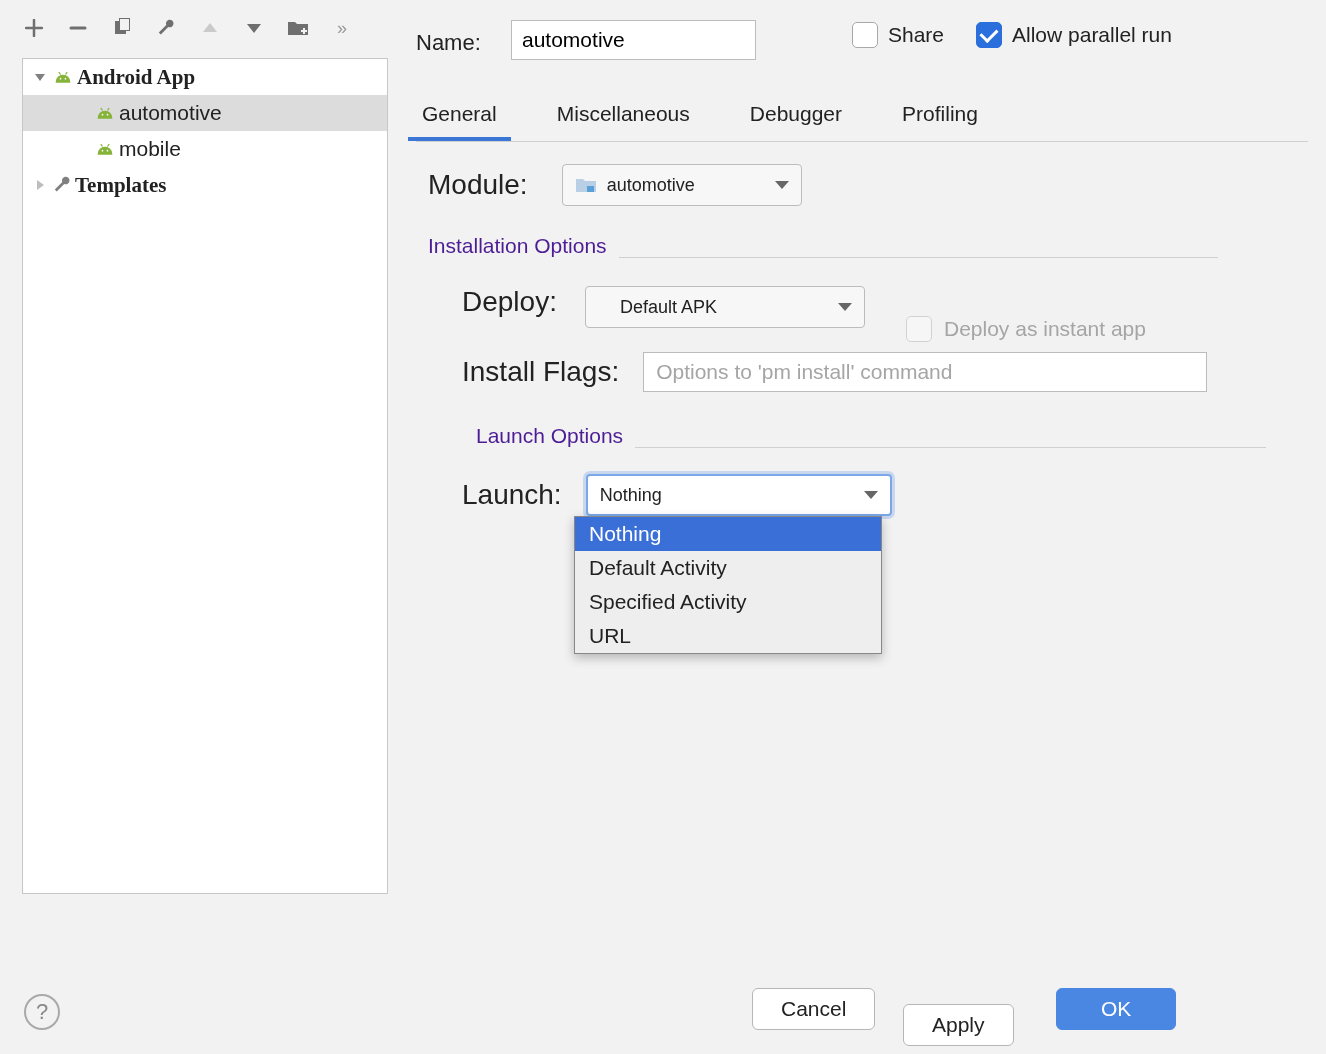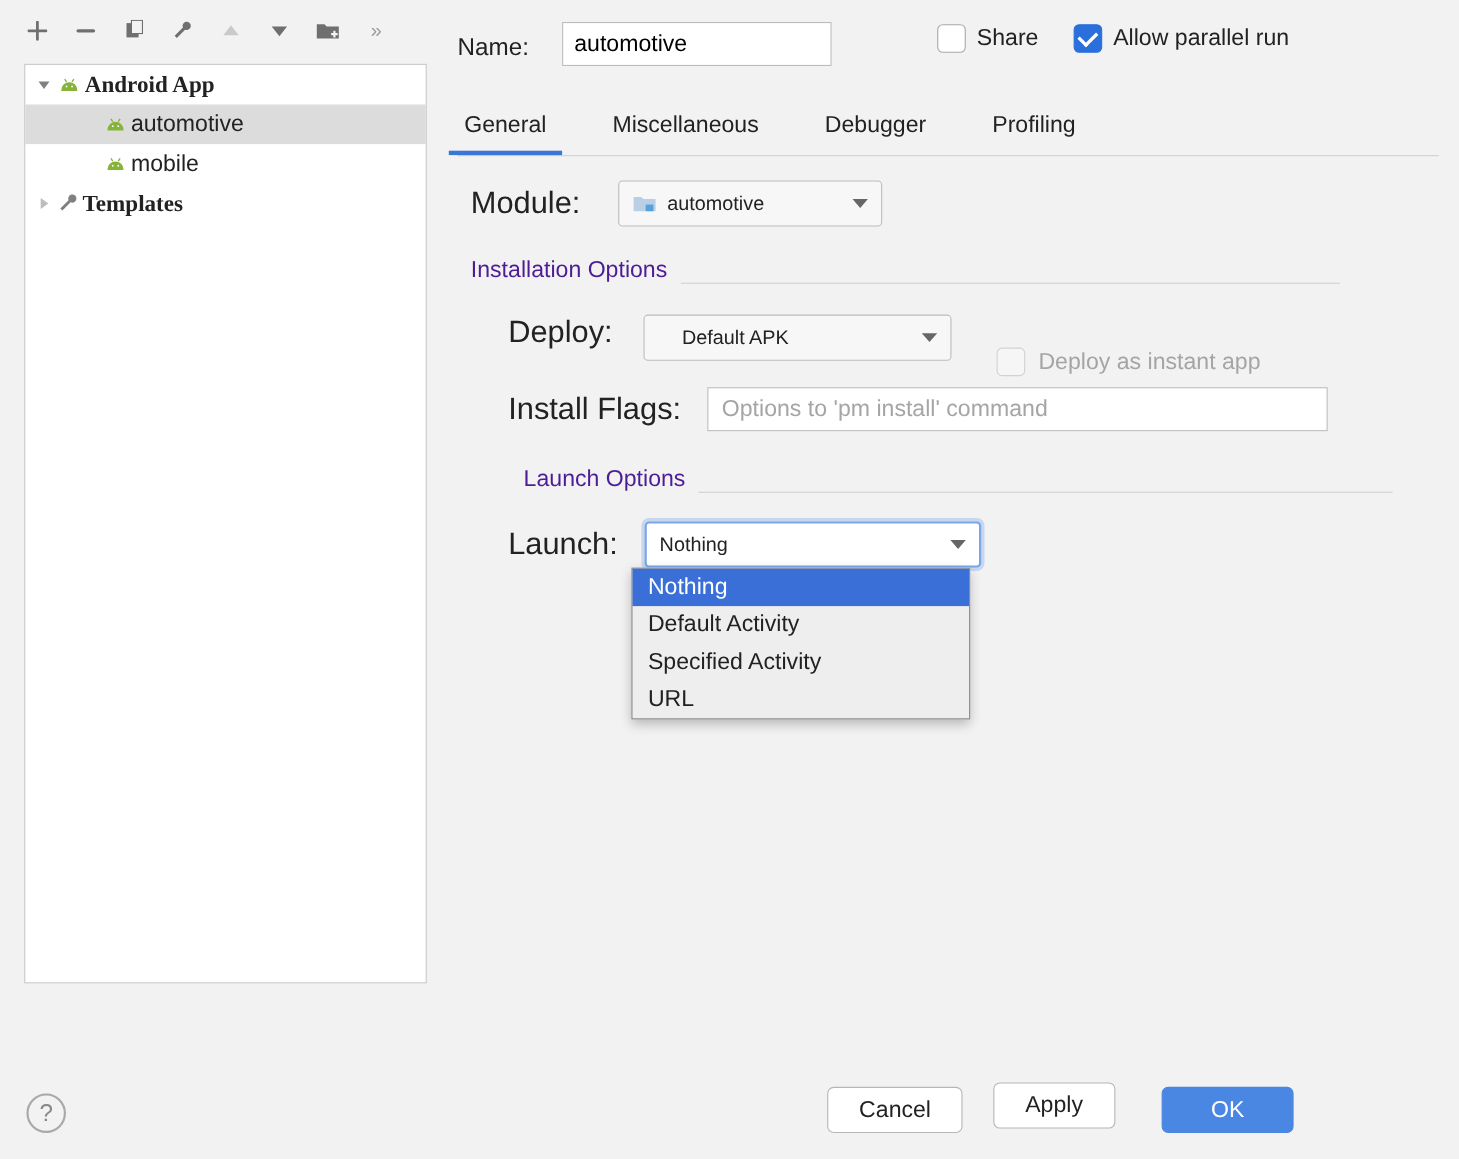--- a/index.html
+++ b/index.html
@@ -209,21 +209,21 @@
   .btn{
     height:42px; border-radius:6px; font-size:21px;
     padding:0 28px; display:flex;align-items:center;justify-content:center;
     border:1px solid #b6b6b6; background:#ffffff; cursor:pointer;
   }
   .btn.primary{
     background:#4a87e2; color:#fff; border-color:#4a87e2;
     padding:0 44px;
   }
   .btn-cancel{ position:absolute; bottom:24px; left:752px;margin-top:46px; }
-  .btn-apply{  position:absolute; bottom:28px; left:903px;text-align:right; }
+  .btn-apply{  position:absolute; bottom:8px; left:903px;text-align:right; }
   .btn-ok{     position:absolute; bottom:24px; left:1056px; }
 </style>
 </head>
 <body>
 
 <div class="toolbar">
   <span class="tbtn">
     <svg width="18" height="18">
         <path d="M9 1v16M1 9h16" stroke="#6f6f6f" stroke-width="2.5" stroke-linecap="round"></path>
       </svg>

